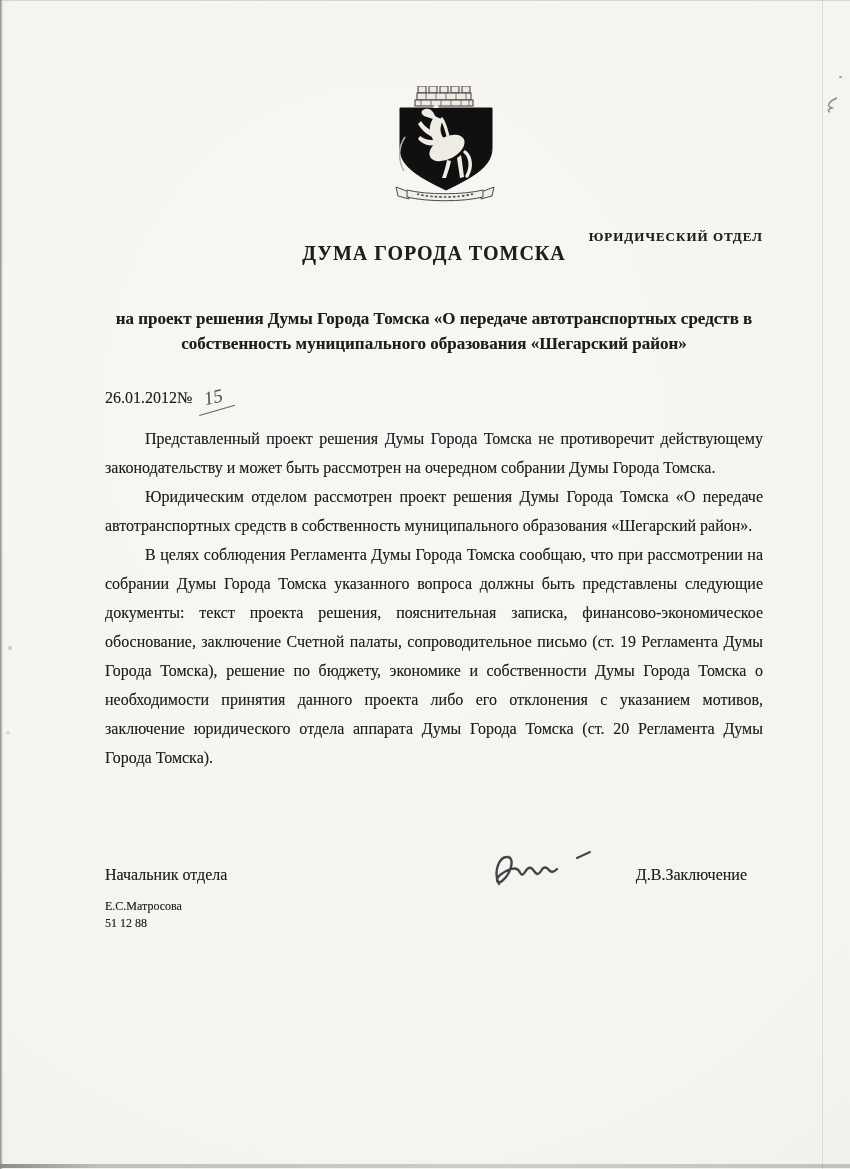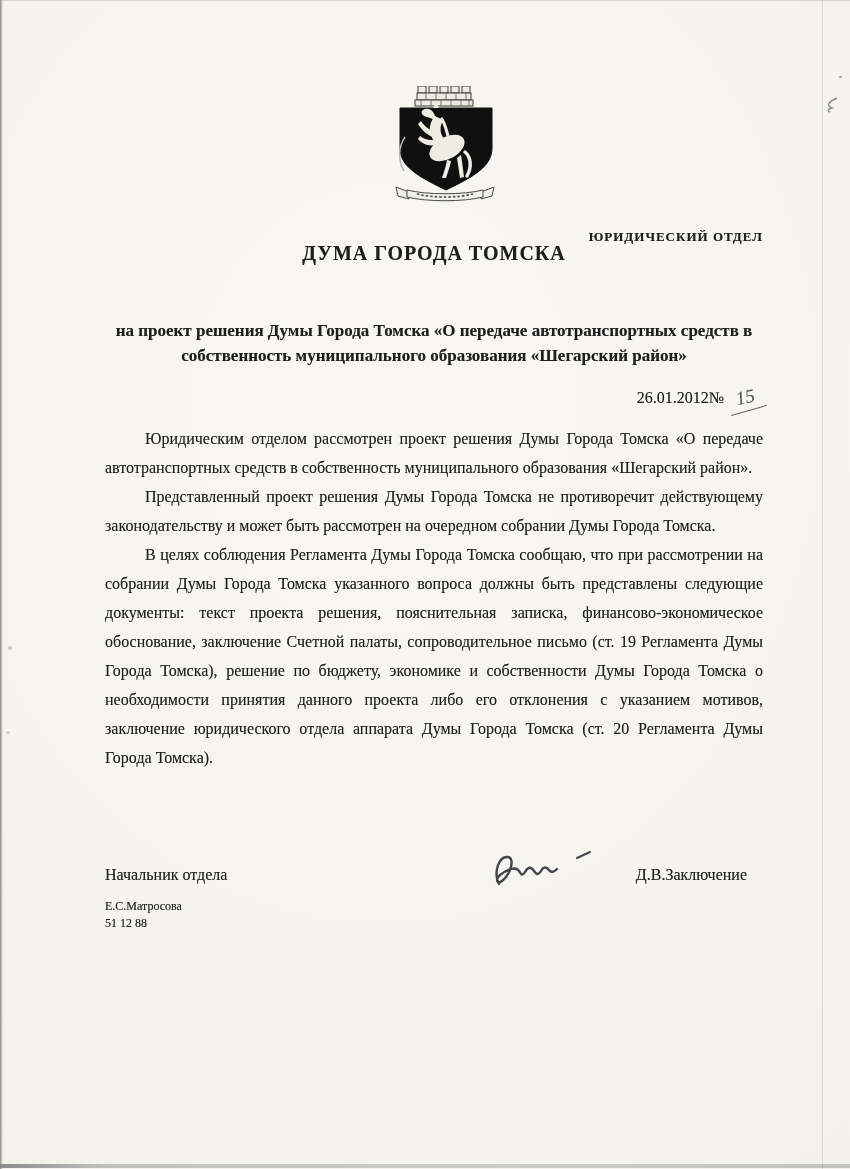--- a/index.html
+++ b/index.html
@@ -22,25 +22,25 @@
   .speck{position:absolute;border-radius:50%;background:#9a9a95;}
 
   
   .emblem{position:absolute;left:393px;top:86px;width:104px;height:118px;}
   .org{position:absolute;left:105px;top:196px;width:658px;text-align:center;
        font-weight:bold;font-size:20px;letter-spacing:1px;margin-top:46px;}
   .dept{position:absolute;left:105px;top:229px;width:658px;text-align:right;
        font-weight:bold;font-size:13px;letter-spacing:1px;}
   .doc-title{position:absolute;left:105px;top:272px;width:658px;text-align:center;
        font-weight:bold;font-size:19px;letter-spacing:.5px;}
-  .subject{position:absolute;left:89px;top:318px;width:690px;text-align:center;
+  .subject{position:absolute;left:89px;top:306px;width:690px;text-align:center;
        font-weight:bold;font-size:17px;line-height:25px;}
 
   .meta-row{position:absolute;left:105px;top:386px;width:660px;display:flex;
-       justify-content:flex-end;align-items:baseline;font-size:16px;}
+       justify-content:flex-start;align-items:baseline;font-size:16px;}
   .number-group{display:flex;align-items:baseline;gap:10px;padding-right:4px;}
   .number-hand{position:relative;display:inline-block;font-style:italic;
        font-size:19px;color:#4d5154;transform:rotate(-12deg);padding:0 6px 2px 2px;
        text-shadow:none;}
   .number-hand::after{content:"";position:absolute;left:-6px;right:-4px;bottom:-1px;
        border-bottom:1.6px solid #63625e;transform:rotate(-4deg);}
 
   .body-text{position:absolute;left:105px;top:424px;width:658px;
        font-size:16px;line-height:29px;text-align:justify;}
   .body-text p{margin:0;text-indent:40px;text-align:justify;text-align-last:left;}
@@ -108,22 +108,22 @@
 
   <div class="meta-row">
     <span class="ink">26.01.2012</span>
     <span class="number-group">
       <span class="ink">№</span>
       <span class="number-hand">15</span>
     </span>
   </div>
 
   <div class="body-text ink">
+    <p>Представленный проект решения Думы Города Томска не противоречит действующему законодательству и может быть рассмотрен на очередном собрании Думы Города Томска.</p>
     <p>Юридическим отделом рассмотрен проект решения Думы Города Томска «О передаче автотранспортных средств в собственность муниципального образования «Шегарский район».</p>
-    <p>Представленный проект решения Думы Города Томска не противоречит действующему законодательству и может быть рассмотрен на очередном собрании Думы Города Томска.</p>
     <p>В целях соблюдения Регламента Думы Города Томска сообщаю, что при рассмотрении на собрании Думы Города Томска указанного вопроса должны быть представлены следующие документы: текст проекта решения, пояснительная записка, финансово-экономическое обоснование, заключение Счетной палаты, сопроводительное письмо (ст. 19 Регламента Думы Города Томска), решение по бюджету, экономике и собственности Думы Города Томска о необходимости принятия данного проекта либо его отклонения с указанием мотивов, заключение юридического отдела аппарата Думы Города Томска (ст. 20 Регламента Думы Города Томска).</p>
   </div>
 
   <div class="sign-row">
     <span class="signer-pos ink">Начальник отдела</span>
     <svg class="signature-svg" width="130" height="52">
       <path d="M22,40 C16,28 22,12 31,13 C38,14 34,30 25,37 C20,41 18,35 23,31 C31,25 39,22 42,27 C44,30 45,33 48,28 C51,23 54,22 57,27 C59,30 61,32 64,27 C66,23 69,22 72,26 C74,29 77,28 80,25" stroke="#40464a" stroke-width="2.4" fill="none" stroke-linecap="round"></path>
       <path d="M100,14 L113,8" stroke="#40464a" stroke-width="2" fill="none" stroke-linecap="round"></path>
     </svg>
     <span class="signer-name ink">Д.В.Заключение</span>

